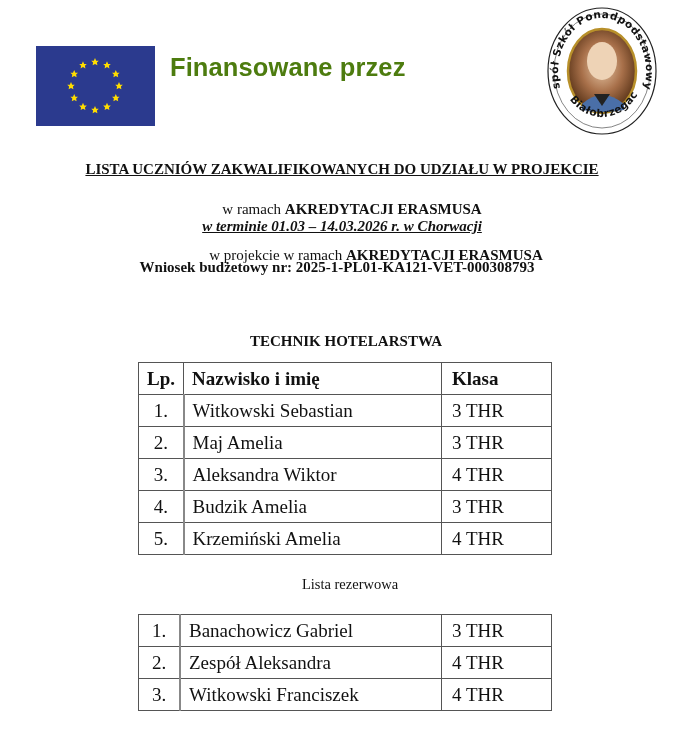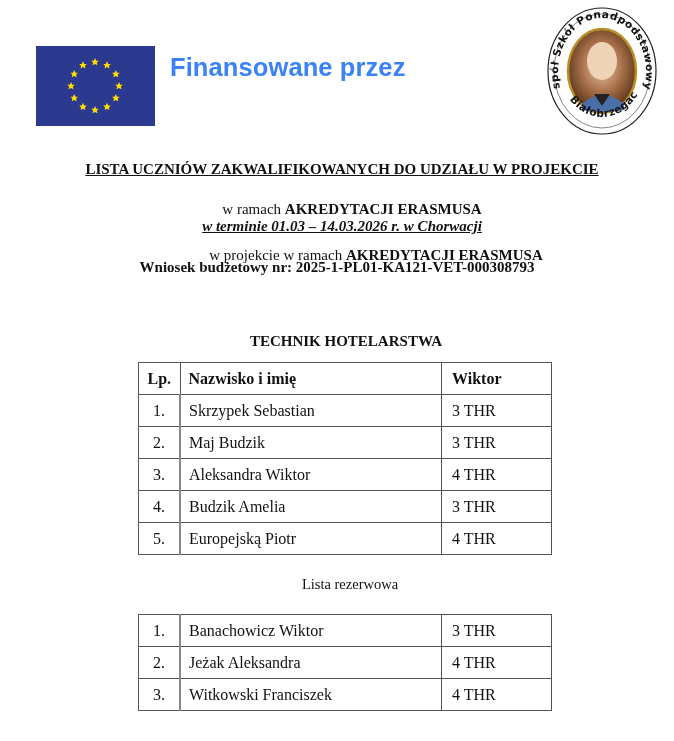--- a/index.html
+++ b/index.html
@@ -6,40 +6,40 @@
   body {
     width: 674px; height: 741px; background: #ffffff; position: relative; overflow: hidden;
     font-family: "Liberation Serif", "DejaVu Serif", serif; color: #111;
   }
   .eu-flag {
     position: absolute; left: 36px; top: 46px; width: 119px; height: 80px;
     background: #2b3a8e;
   }
   .eu-flag svg { position: absolute; left: 0; top: 0; }
   .eu-text {
-    position: absolute; left: 170px; top: 52px; color: #3b82f6;
+    position: absolute; left: 170px; top: 52px; color: #4d7c0f;
     font-family: "Liberation Sans", "DejaVu Sans", sans-serif; font-weight: bold;
     font-size: 25.5px; line-height: 31px; letter-spacing: 0.1px;
   }
   .eu-text div { white-space: nowrap; }
   .school-logo { position: absolute; left: 546px; top: 6px; width: 112px; height: 130px; }
 
   .heading { position: absolute; left: 0; width: 674px; text-align: center; font-size: 15px; white-space: nowrap; }
   .heading b { font-weight: bold; }
   .u { text-decoration: underline; margin-left: 10px; }
   .h1 { top: 161px; font-weight: bold; }
   .h2 { top: 201px; margin-left: 15px; }
   .h3 { top: 218px; font-weight: bold; font-style: italic; }
   .h4 { top: 247px; margin-left: 39px; }
   .h5 { top: 259px; font-weight: bold; }
   .section-title { position: absolute; left: 0; width: 692px; top: 333px; text-align: center; font-size: 15px; font-weight: bold; }
   .reserve-title { position: absolute; left: 0; width: 700px; top: 576px; text-align: center; font-size: 14.5px; }
 
   table.list {
-    position: absolute; left: 138px; width: 414px; border-collapse: collapse; font-size: 16px;
+    position: absolute; left: 138px; width: 414px; border-collapse: collapse; font-size: 19px;
   }
   table.list td, table.list th {
     border: 1px solid #555; height: 31px; padding: 0 8px; text-align: left; vertical-align: middle;
   }
   table.list td.lp, table.list th.lp { text-align: center; width: 24px; padding: 0 8px; }
   table.list th { font-weight: bold; }
   table.list td.klasa, table.list th.klasa { width: 91px; padding-left: 10px; }
   table.list td.lp { border-right: 2px solid #888; }
   #tbl-main { top: 362px; }
   #tbl-reserve { top: 614px; }
@@ -112,64 +112,64 @@
 </div>
 <div class="heading h5">Wniosek budżetowy nr: 2025-1-PL01-KA121-VET-000308793</div>
 
 <div class="section-title">TECHNIK HOTELARSTWA</div>
 
 <table class="list" id="tbl-main">
   <thead>
     <tr>
       <th class="lp">Lp.</th>
       <th>Nazwisko i imię</th>
-      <th class="klasa">Wiktor</th>
+      <th class="klasa">Klasa</th>
     </tr>
   </thead>
   <tbody>
     <tr>
       <td class="lp">1.</td>
-      <td>Skrzypek Sebastian</td>
+      <td>Witkowski Sebastian</td>
       <td class="klasa">3 THR</td>
     </tr>
     <tr>
       <td class="lp">2.</td>
-      <td>Maj Budzik</td>
+      <td>Maj Amelia</td>
       <td class="klasa">3 THR</td>
     </tr>
     <tr>
       <td class="lp">3.</td>
       <td>Aleksandra Wiktor</td>
       <td class="klasa">4 THR</td>
     </tr>
     <tr>
       <td class="lp">4.</td>
       <td>Budzik Amelia</td>
       <td class="klasa">3 THR</td>
     </tr>
     <tr>
       <td class="lp">5.</td>
-      <td>Europejską Piotr</td>
+      <td>Krzemiński Amelia</td>
       <td class="klasa">4 THR</td>
     </tr>
   </tbody>
 </table>
 
 <div class="reserve-title">Lista rezerwowa</div>
 
 <table class="list" id="tbl-reserve">
   <tbody>
     <tr>
       <td class="lp">1.</td>
-      <td>Banachowicz Wiktor</td>
+      <td>Banachowicz Gabriel</td>
       <td class="klasa">3 THR</td>
     </tr>
     <tr>
       <td class="lp">2.</td>
-      <td>Jeżak Aleksandra</td>
+      <td>Zespół Aleksandra</td>
       <td class="klasa">4 THR</td>
     </tr>
     <tr>
       <td class="lp">3.</td>
       <td>Witkowski Franciszek</td>
       <td class="klasa">4 THR</td>
     </tr>
   </tbody>
 </table>
 

